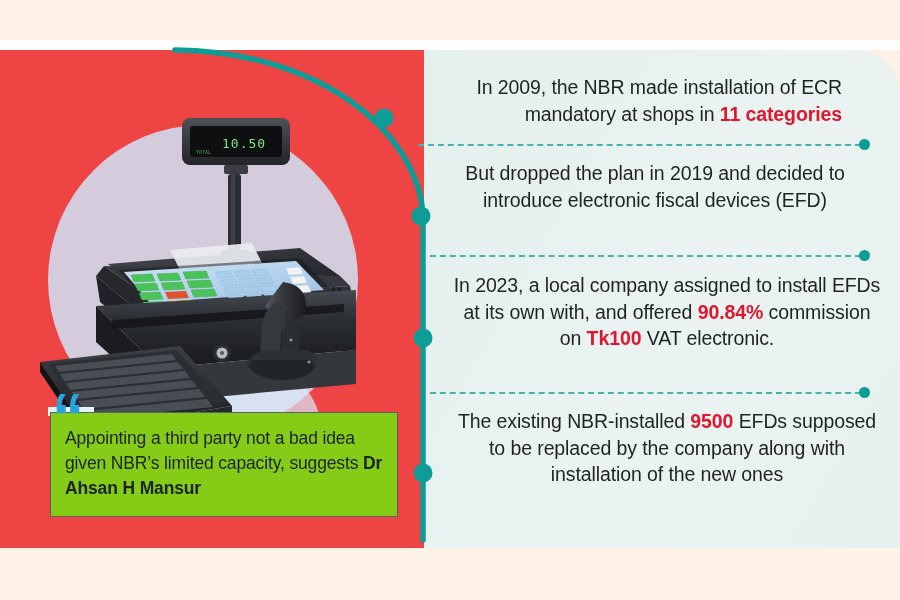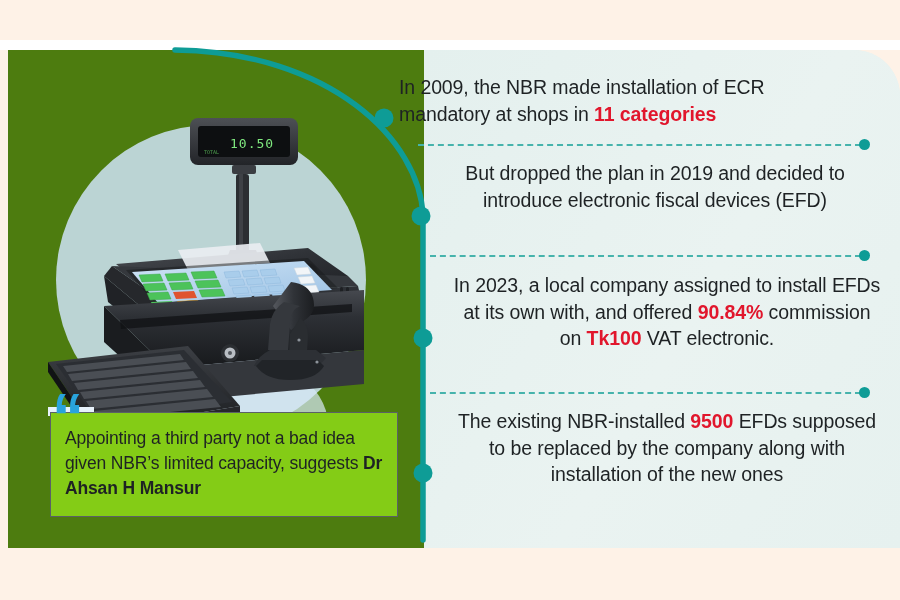--- a/index.html
+++ b/index.html
@@ -16,22 +16,22 @@
     position:absolute; left:0; top:0; width:900px; height:600px;
     background:#FEF2E7;
   }
   .white-gap {
     position:absolute; left:0; width:900px; background:#FFFFFF;
   }
   .white-gap.top { top:40px; height:10px; }
 
   
   #left-panel {
-    position:absolute; left:8px; top:50px; width:424px; height:498px;
-    background:#4d7c0f;
+    position:absolute; left:0; top:50px; width:424px; height:498px;
+    background:#ef4444;
     overflow:hidden;
   }
   #left-panel-glow {
     position:absolute; left:48px; top:75px; width:310px; height:310px;
     border-radius:50%;
     background:#CFE4F7;
     opacity:.85;
   }
   #left-panel-glow2 {
     position:absolute; left:90px; top:300px; width:230px; height:150px;
@@ -61,21 +61,21 @@
   
   .fact {
     position:absolute;
     color:#1E2224;
     font-size:19.5px;
     line-height:26.5px;
     letter-spacing:-.1px;
     width:430px;
     text-align:center;
   }
-  #fact-0 { left:399px; top:74px;  text-align:left; width:460px; }
+  #fact-0 { left:382px; top:74px;  text-align:right; width:460px; }
   #fact-1 { left:440px; top:160px; }
   #fact-2 { left:452px; top:272px; }
   #fact-3 { left:452px; top:408px; }
 
   .hl { color:#E1162C; font-weight:bold; }
 
   
   .dash-sep {
     position:absolute;
     height:2px;

